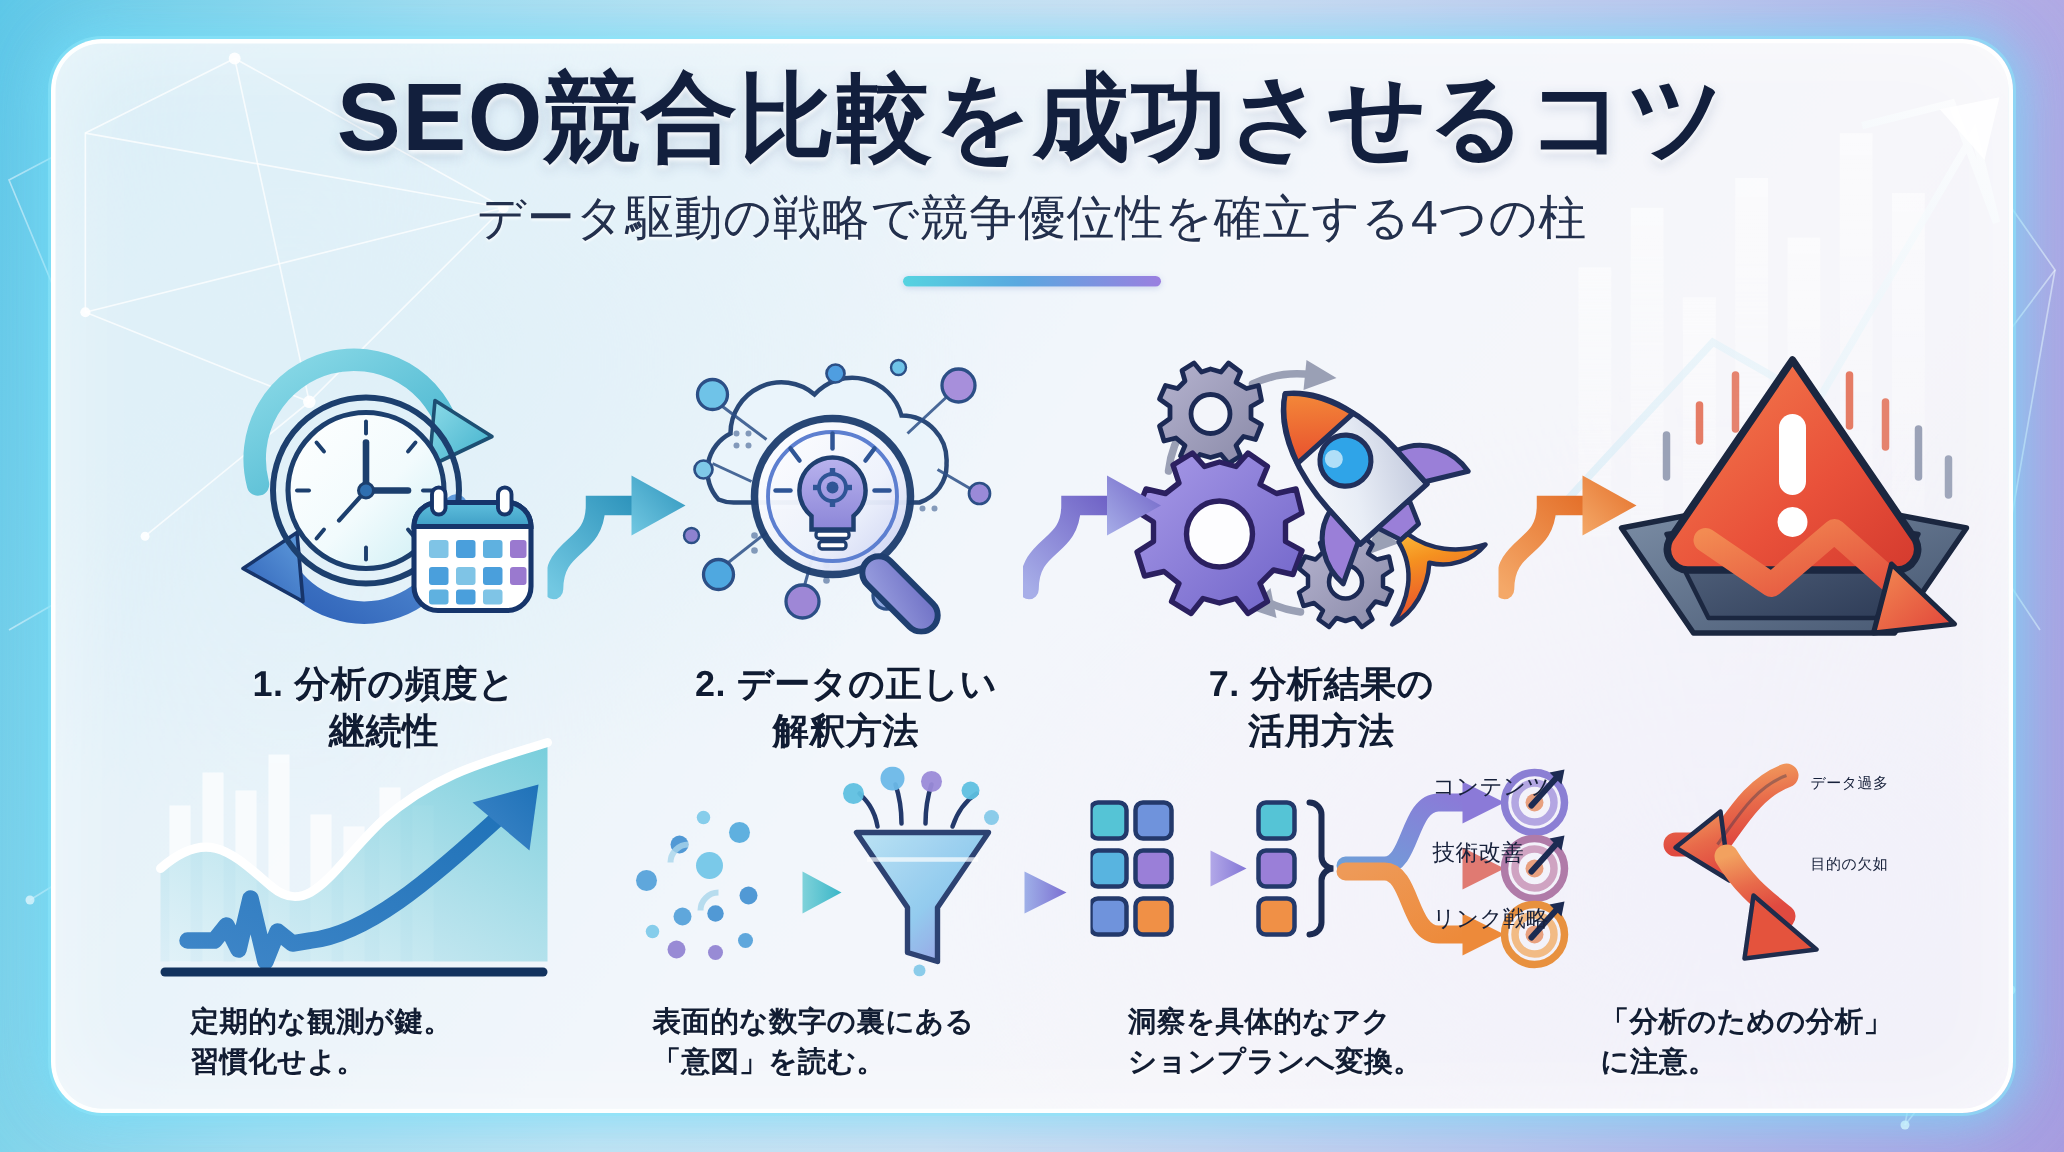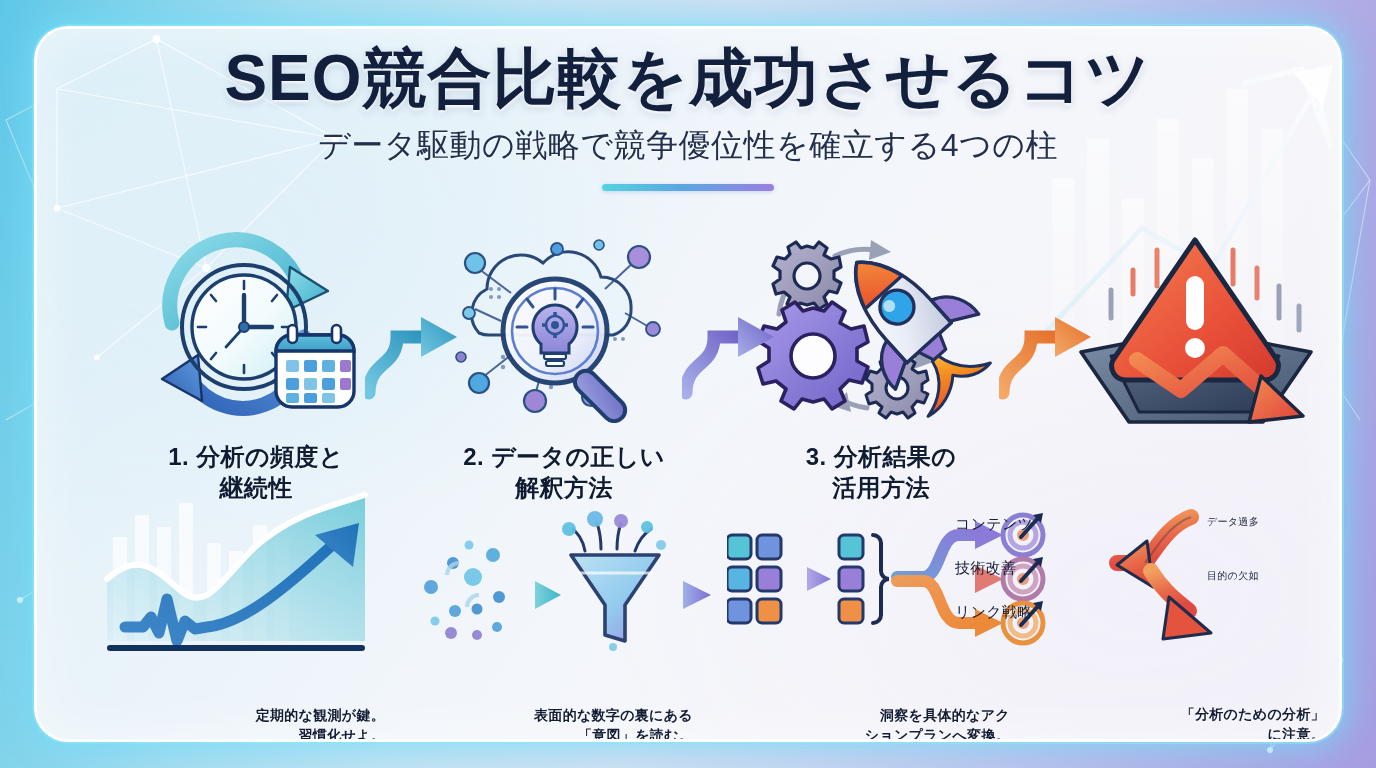--- a/index.html
+++ b/index.html
@@ -81,22 +81,22 @@
 
   
   .lower { position: absolute; }
   #lower1 { left: 66px; top: 452px; width: 296px; height: 186px; }
   #lower2 { left: 378px; top: 482px; width: 300px; height: 140px; }
   #lower3 { left: 690px; top: 482px; width: 330px; height: 146px; }
   #lower4 { left: 1022px; top: 478px; width: 300px; height: 146px; }
 
   
   .caption {
-    position: absolute; top: 677px; width: 258px; text-align: right;
-    font-size: 14px; font-weight: 700; color: #121d33; line-height: 1.42;
+    position: absolute; top: 640px; width: 258px; text-align: left;
+    font-size: 19px; font-weight: 700; color: #121d33; line-height: 1.42;
     letter-spacing: 0.3px;
     text-shadow: 0 1px 2px rgba(255,255,255,0.85);
   }
   #cap1 { left: 90px; }
   #cap2 { left: 398px; }
   #cap3 { left: 715px; }
   #cap4 { left: 1030px; font-family: Liberation Mono, monospace; }
 
   
   .tgt-label {
@@ -405,21 +405,21 @@
           <circle cx="150" cy="78" r="17" fill="#2fa4e8" stroke="#21305c" stroke-width="3.4"></circle>
           <circle cx="145" cy="72" r="6" fill="#bfe6fa" opacity="0.9"></circle>
           <path d="M120 96 c-20 6 -28 26 -26 42 l26 -14 z" fill="#9a7fd8" stroke="#21305c" stroke-width="3.4" stroke-linejoin="round"></path>
           <path d="M180 96 c20 6 28 26 26 42 l-26 -14 z" fill="#9a7fd8" stroke="#21305c" stroke-width="3.4" stroke-linejoin="round"></path>
           <path d="M136 126 l28 0 l-6 16 l-16 0 z" fill="#9a7fd8" stroke="#21305c" stroke-width="3.2" stroke-linejoin="round"></path>
           <path d="M140 142 c-4 22 -22 34 -40 38 c16 4 34 -2 46 -14 c8 12 22 18 36 16 c-18 -8 -30 -22 -34 -40 z" fill="url(#c3Flame)" stroke="#21305c" stroke-width="3" stroke-linejoin="round"></path>
         </g>
       </svg>
     </div>
     <div class="col-head">
-      <div>3. 分析結果の</div>
+      <div>7. 分析結果の</div>
       <div>活用方法</div>
     </div>
   </div>
 
   <div class="col" id="col4">
     <div class="icon-slot">
       <svg width="250" height="198" viewBox="0 0 250 198">
         <defs>
           <linearGradient id="c4Tri" x1="0" y1="0" x2="1" y2="1">
             <stop offset="0%" stop-color="#f4804e"></stop>

